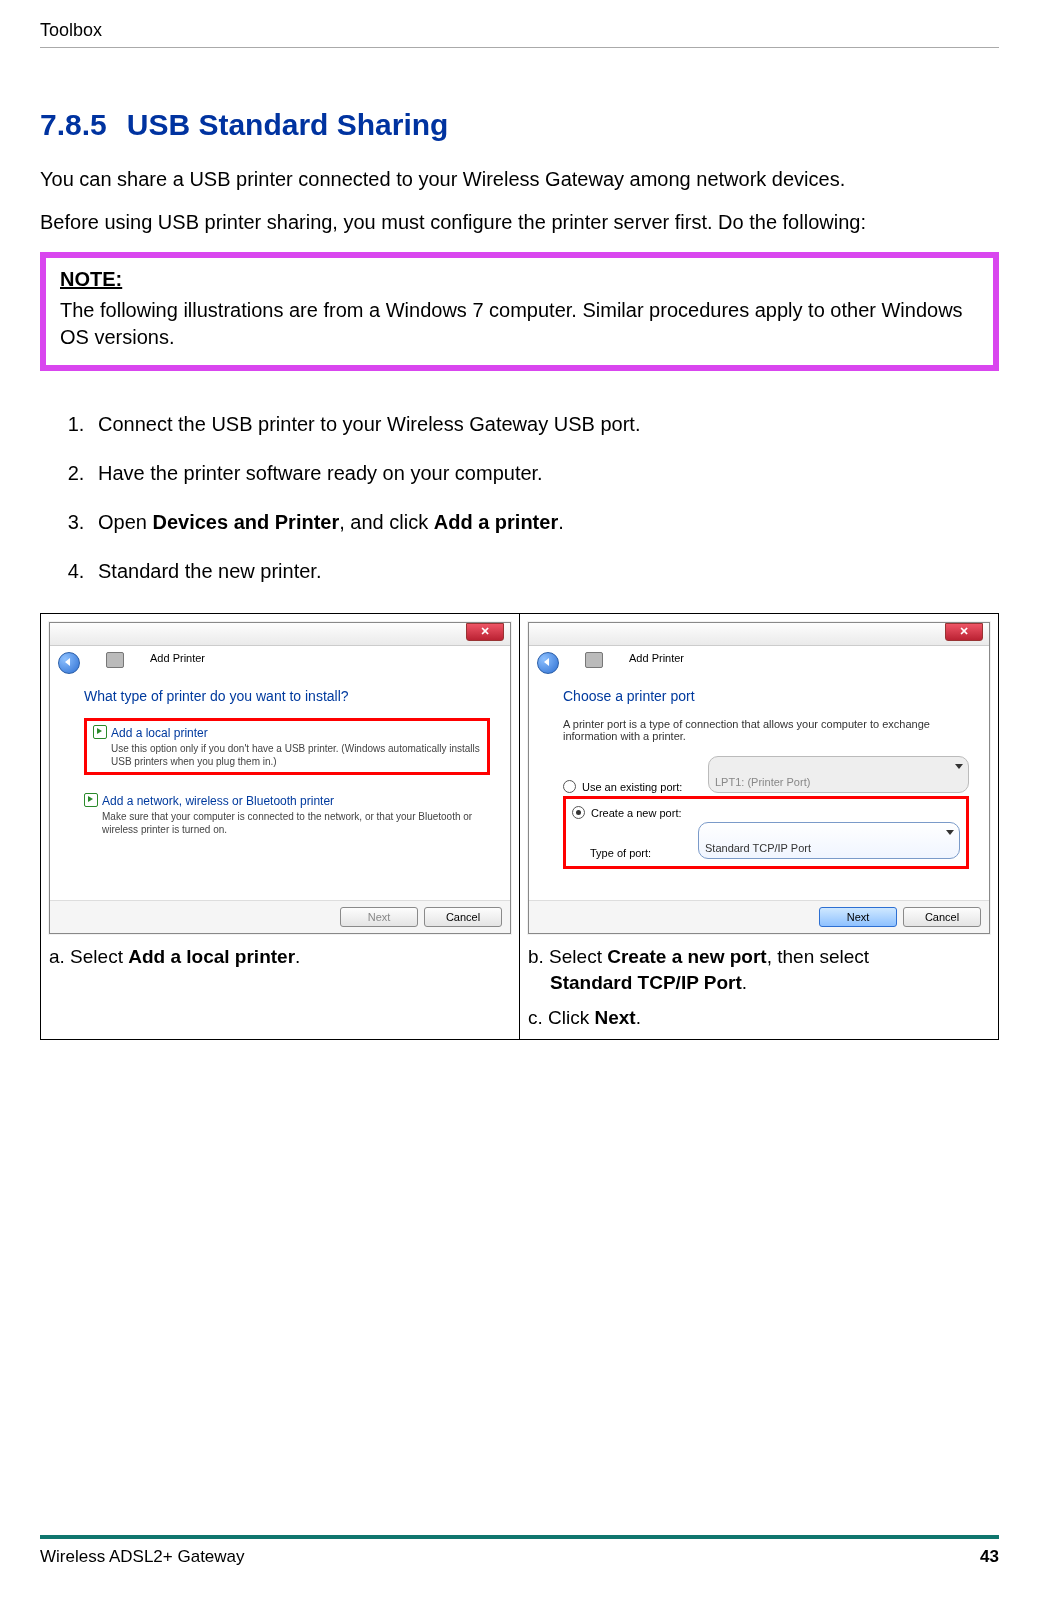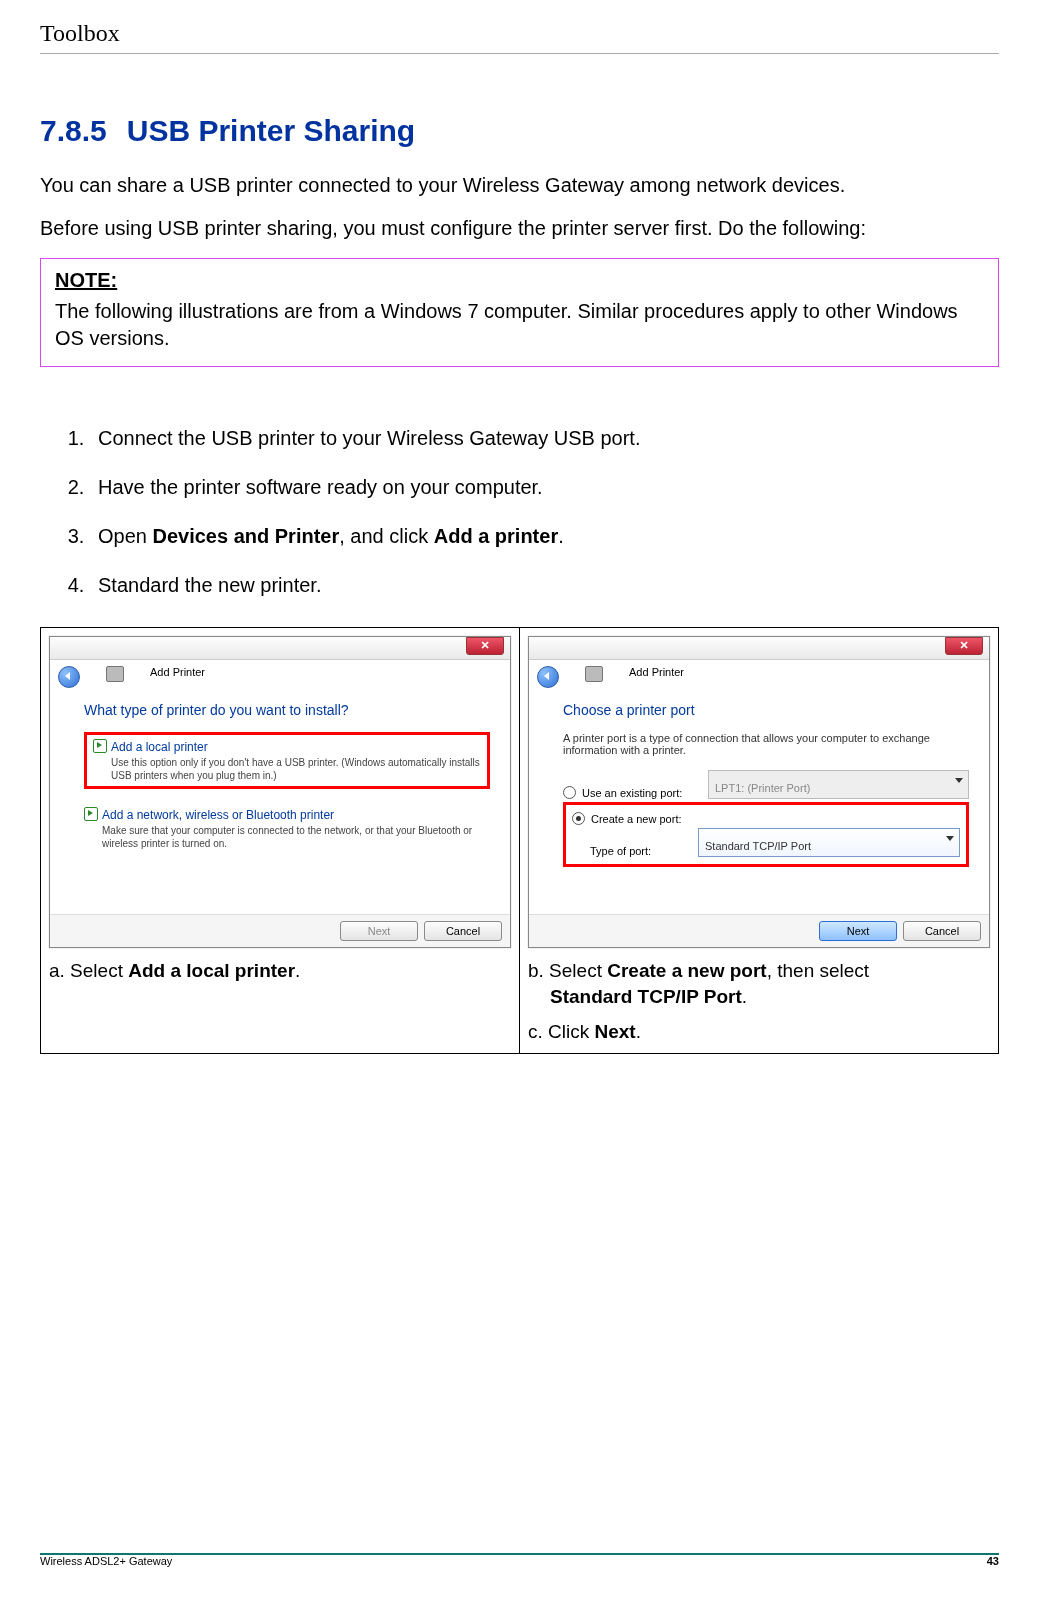--- a/index.html
+++ b/index.html
@@ -17,39 +17,38 @@
     position: relative;
     display: flex;
     flex-direction: column;
   }
   .header-row {
     border-bottom: 1px solid #aaa;
     padding-bottom: 6px;
     margin-bottom: 40px;
   }
   .header-title {
-    font-size: 24px;
-    font-family: Liberation Serif, serif;
+    font-size: 18px;
   }
   .section-heading {
     color: #0033a0;
     font-size: 30px;
     font-weight: 700;
     margin: 20px 0 18px 0;
   }
   .section-number { margin-right: 20px; }
   .body-text {
     font-size: 20px;
     line-height: 1.35;
     margin: 6px 0 10px 0;
   }
   .note-box {
-    border: 1px solid #d946ef;
+    border: 6px solid #d946ef;
     padding: 10px 14px 14px 14px;
-    margin: 6px 0 48px 0;
+    margin: 6px 0 30px 0;
   }
   .note-label {
     font-weight: 700;
     text-decoration: underline;
     font-size: 20px;
     display: block;
     margin-bottom: 6px;
   }
   .note-text {
     font-size: 20px;
@@ -176,47 +175,48 @@
     border-color:#2d6fd2;
   }
   .win-btn.disabled { color:#888; }
   .radio-row { display:flex; align-items:flex-end; gap:6px; font-size:11px; margin:3px 0; }
   .radio-dot { width:11px;height:11px;border:1px solid #555;border-radius:50%;display:inline-flex;align-items:center;justify-content:center; }
   .radio-dot.sel::after{content:"";width:5px;height:5px;background:#333;border-radius:50%;}
   .port-label { width:120px; }
   .combo {
     flex:1; font-size:11px; height:19px; line-height:19px;
     border:1px solid #7a9ac9; background:linear-gradient(#fff,#f0f5ff);
-    padding:8px 18px 0 6px; border-radius:0; position:relative; color:#333;
+    padding:16px 18px 0 6px; border-radius:10px; position:relative; color:#333;
   }
   .combo.disabled { color:#888; background:#eee; border-color:#bbb; }
   .combo::after{
     content:"";position:absolute;right:5px;top:7px;
     border-left:4px solid transparent;border-right:4px solid transparent;border-top:5px solid #333;
   }
   .footer-row {
     margin-top:auto;
-    border-top:2px solid #0f766e;
+    border-top:4px solid #0f766e;
+    padding-top:8px;
     display:flex;
     justify-content:space-between;
-    font-size:11px;
+    font-size:17px;
   }
   .page-num { font-weight:700; }
 </style>
 </head>
 <body>
 
 <div class="page">
 
   <div class="header-row">
     <span class="header-title">Toolbox</span>
   </div>
 
   <div class="section-heading">
-    <span class="section-number">7.8.5</span><span>USB Printer Sharing</span>
+    <span class="section-number">7.8.5</span><span>USB Standard Sharing</span>
   </div>
 
   <p class="body-text">You can share a USB printer connected to your Wireless Gateway among network devices.</p>
   <p class="body-text">Before using USB printer sharing, you must configure the printer server first. Do the following:</p>
 
   <div class="note-box">
     <span class="note-label">NOTE:</span>
     <span class="note-text">The following illustrations are from a Windows 7 computer. Similar procedures apply to other Windows OS versions.</span>
   </div>
 

